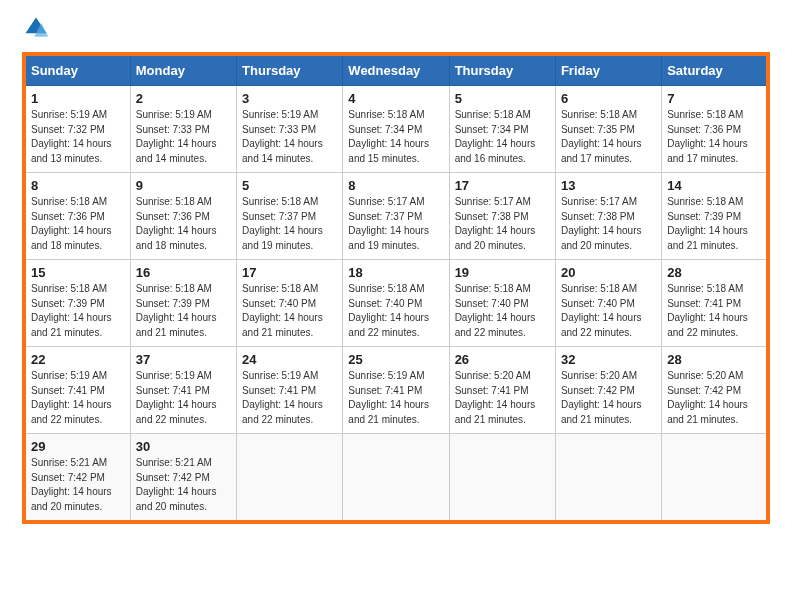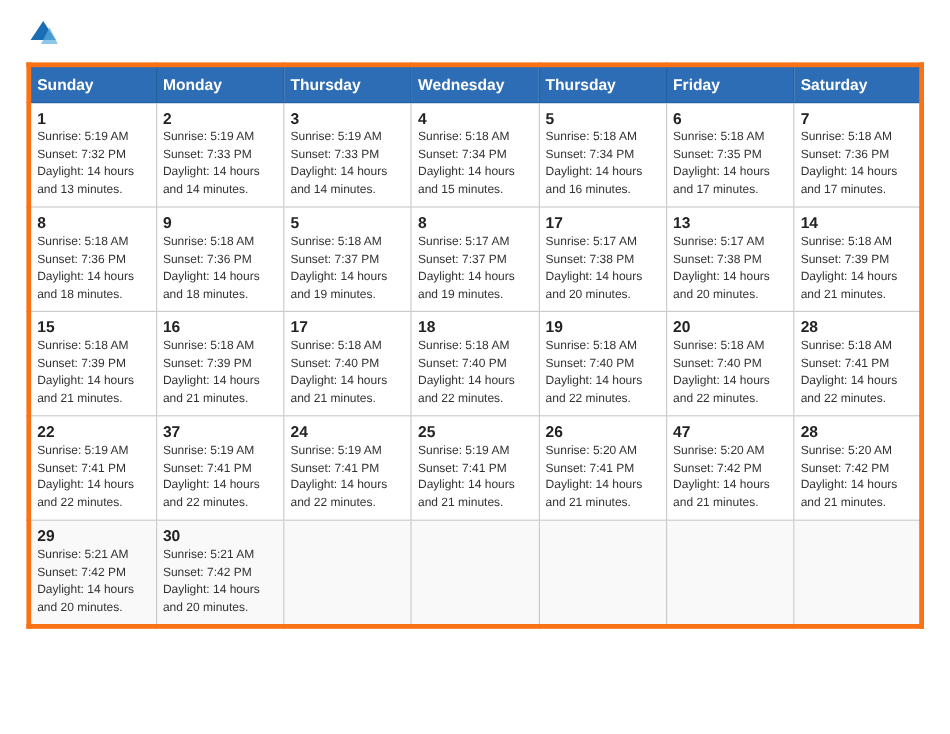--- a/index.html
+++ b/index.html
@@ -236,21 +236,21 @@
         </td>
         <td>
           <span class="day-num">25</span>
           <div class="day-info">Sunrise: 5:19 AM<br>Sunset: 7:41 PM<br>Daylight: 14 hours<br>and 21 minutes.</div>
         </td>
         <td>
           <span class="day-num">26</span>
           <div class="day-info">Sunrise: 5:20 AM<br>Sunset: 7:41 PM<br>Daylight: 14 hours<br>and 21 minutes.</div>
         </td>
         <td>
-          <span class="day-num">47</span>
+          <span class="day-num">32</span>
           <div class="day-info">Sunrise: 5:20 AM<br>Sunset: 7:42 PM<br>Daylight: 14 hours<br>and 21 minutes.</div>
         </td>
         <td>
           <span class="day-num">28</span>
           <div class="day-info">Sunrise: 5:20 AM<br>Sunset: 7:42 PM<br>Daylight: 14 hours<br>and 21 minutes.</div>
         </td>
       </tr>
       <tr>
         <td>
           <span class="day-num">29</span>

